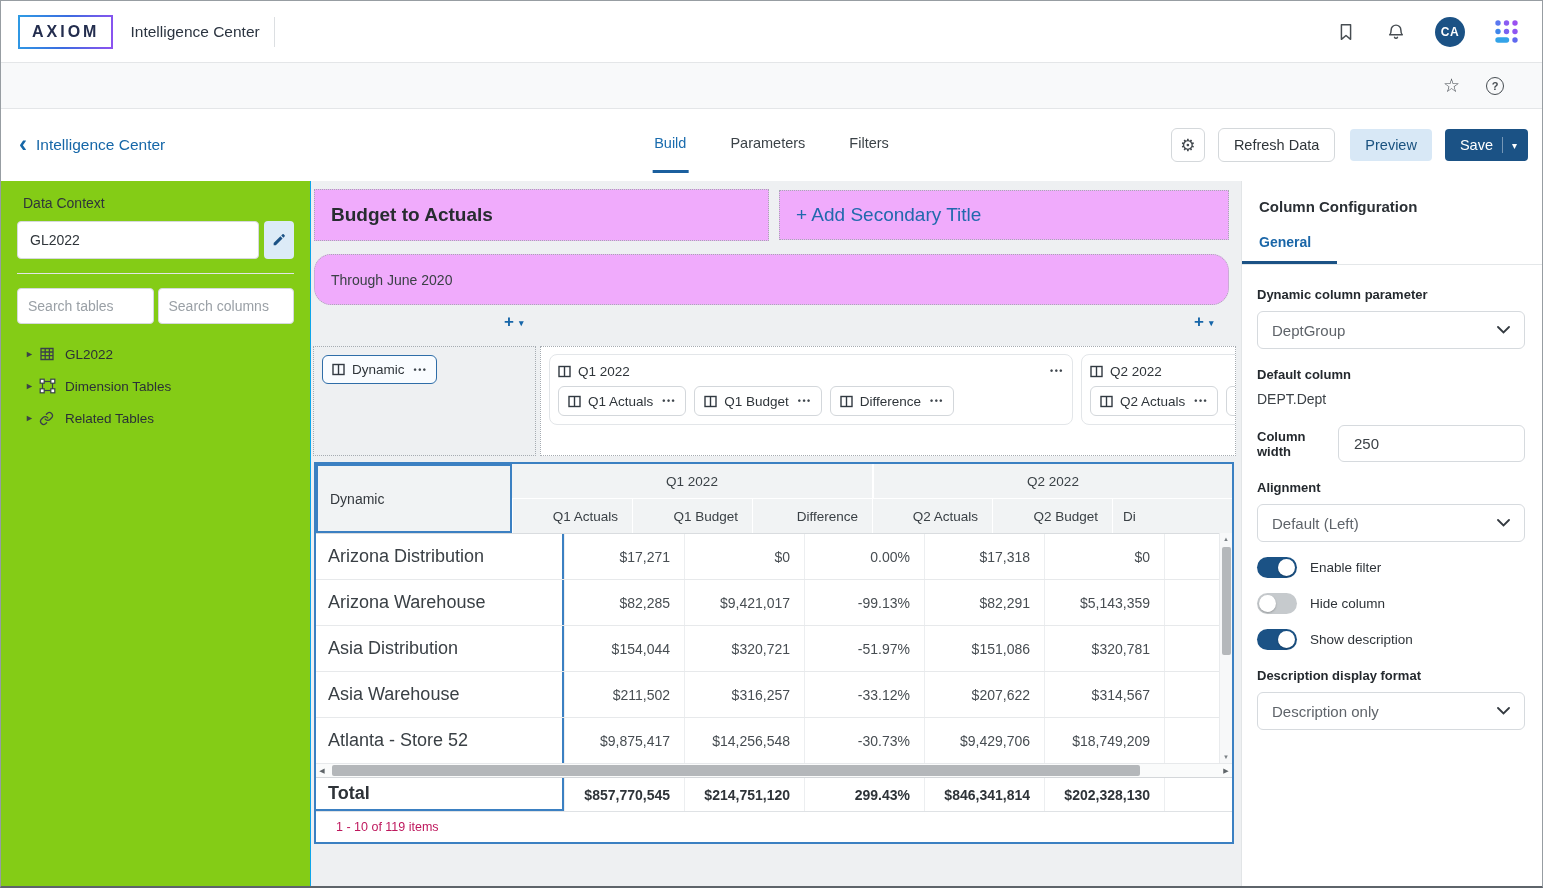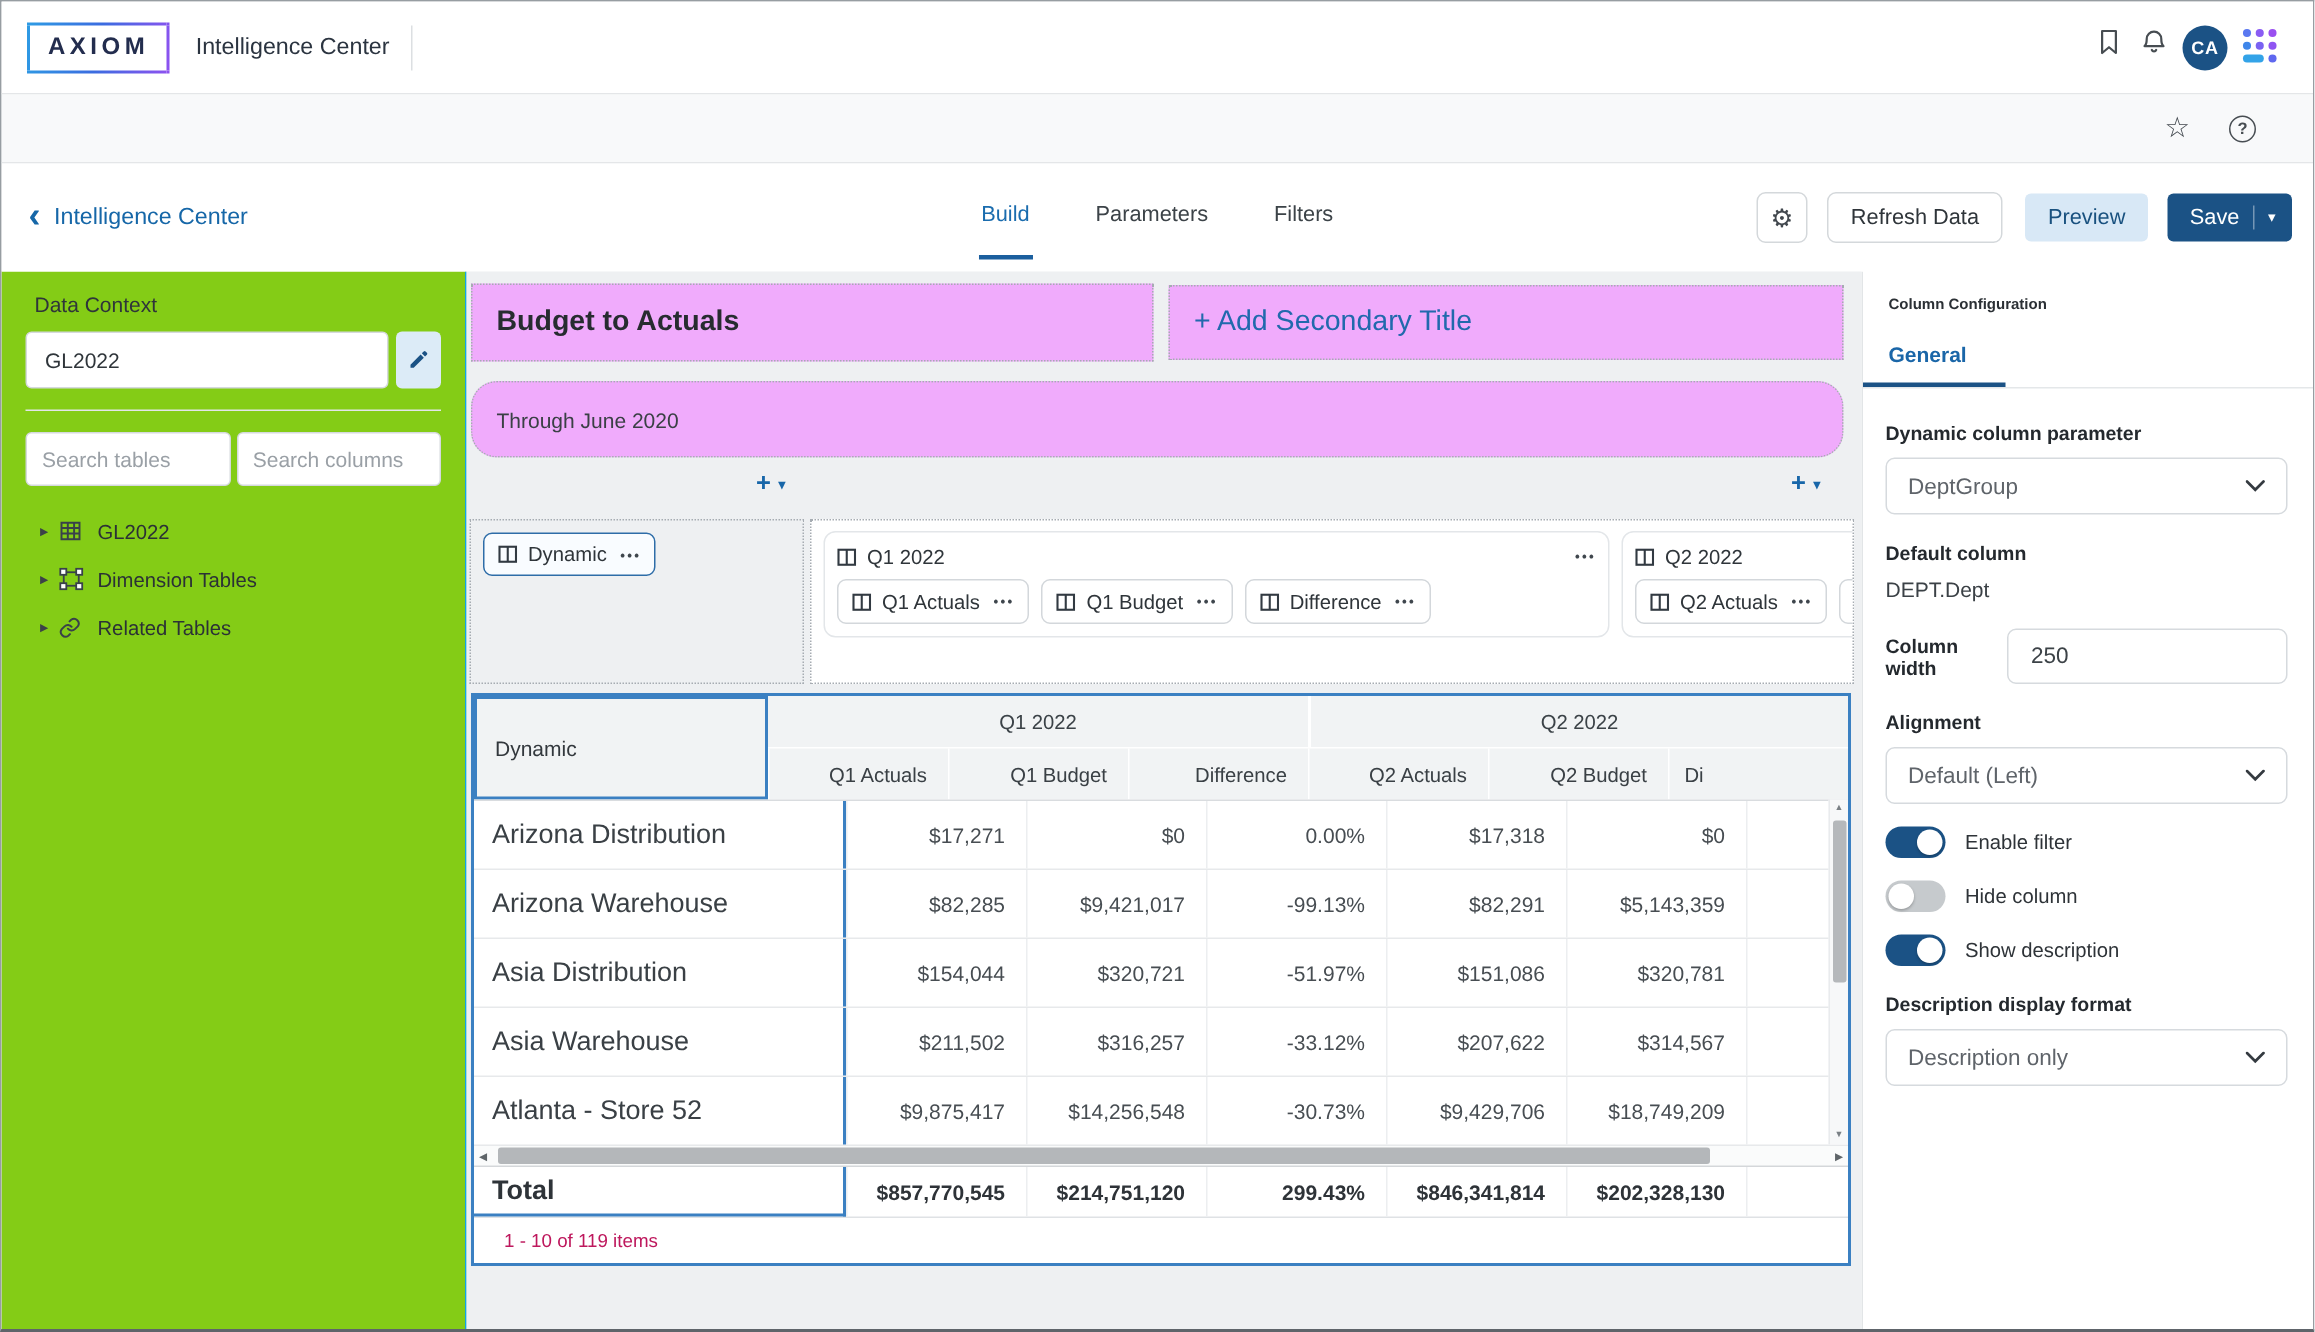--- a/index.html
+++ b/index.html
@@ -4,21 +4,21 @@
 <style>
   *{box-sizing:border-box;margin:0;padding:0;font-family:"Liberation Sans",sans-serif;}
   html,body{width:1543px;height:888px;overflow:hidden;background:#fff;}
   .window{width:1543px;height:888px;border:1px solid #979da2;border-bottom:2px solid #5e646a;overflow:hidden;background:#fff;}
 
   
   .topbar{height:62px;background:#fff;border-bottom:1px solid #e4e6e8;display:flex;align-items:center;padding:0 22px 0 17px;}
   .logo{border:2px solid;border-image:linear-gradient(100deg,#2e9be4,#3b6ce0,#8d52f0) 1;padding:6px 12px;color:#232d4e;font-weight:700;font-size:16px;letter-spacing:3px;}
   .apptitle{margin-left:17px;font-size:15.5px;color:#2b3440;font-weight:500;}
   .vdiv{width:1px;height:30px;background:#dcdfe2;margin-left:14px;}
-  .top-actions{margin-left:auto;display:flex;align-items:flex-start;gap:8px;}
+  .top-actions{margin-left:auto;display:flex;align-items:center;gap:28px;}
   .iconbtn{display:inline-flex;align-items:center;justify-content:center;background:none;border:none;cursor:pointer;}
   .avatar{width:30px;height:30px;border-radius:50%;background:#1b5285;color:#fff;font-size:12px;font-weight:700;display:flex;align-items:center;justify-content:center;letter-spacing:.5px;}
 
   
   .utilbar{height:46px;background:#f8f9fa;border-bottom:1px solid #e4e6e8;display:flex;align-items:center;justify-content:flex-end;gap:26px;padding-right:38px;}
   .star{font-size:19px;color:#42484e;line-height:1;}
   .helpcirc{width:18px;height:18px;border:1.5px solid #474d52;border-radius:50%;display:flex;align-items:center;justify-content:center;font-size:11px;font-weight:700;color:#474d52;}
 
   
   .toolbar{height:72px;background:#fff;display:flex;align-items:center;padding:0 14px 0 18px;position:relative;}
@@ -107,21 +107,21 @@
   .vs-spacer{flex:1;}
   .hscroll{height:14px;background:#fafbfb;border-top:1px solid #e7e9eb;display:flex;align-items:center;}
   .hs-thumb{height:11px;width:808px;background:#b4b7ba;border-radius:2px;margin-left:4px;cursor:pointer;}
   .hs-spacer{flex:1;}
   .trow.total{height:34px;border-top:1px solid #d4d7da;}
   .total .namecell{font-weight:700;color:#2e3338;border-bottom:2px solid #3b80c2;}
   .total .numcell{font-weight:700;color:#2e3338;}
   .pager{height:31px;border-top:1px solid #dfe2e5;display:flex;align-items:center;padding-left:20px;font-size:12.5px;color:#be185d;}
 
   
-  .cfg-title{font-size:10px;font-weight:700;color:#2b3035;padding:17px 17px 0;}
+  .cfg-title{font-size:15px;font-weight:700;color:#2b3035;padding:17px 17px 0;}
   .cfg-tabs{margin-top:11px;border-bottom:1px solid #e4e7e9;}
   .cfg-tab{display:inline-block;color:#1a66a8;font-size:14px;font-weight:600;padding:8px 26px 11px 17px;border-bottom:3px solid #1b5285;cursor:pointer;}
   .cfg-body{padding:4px 19px 0 15px;}
   .cfg-label{font-size:13px;font-weight:700;color:#24292e;margin-top:18px;}
   .select{margin-top:9px;height:38px;border:1px solid #d6dade;border-radius:6px;display:flex;align-items:center;padding:0 14px;font-size:15px;color:#5f646a;cursor:pointer;background:#fff;}
   .select .chev{margin-left:auto;}
   .cfg-value{font-size:14px;color:#3b4146;margin-top:9px;}
   .cw-row{display:flex;align-items:center;margin-top:18px;}
   .cw-row .cfg-label{margin:0;}
   .cw-input{margin-left:14px;width:187px;height:37px;border:1px solid #d6dade;border-radius:6px;padding:0 15px;font-size:15px;color:#3c4247;outline:none;}

